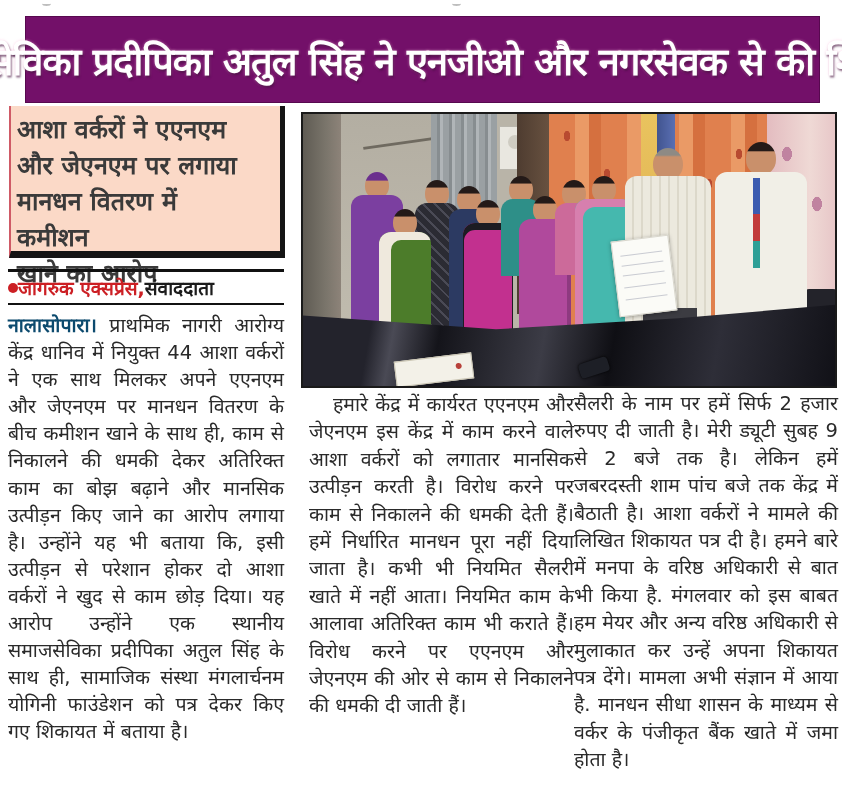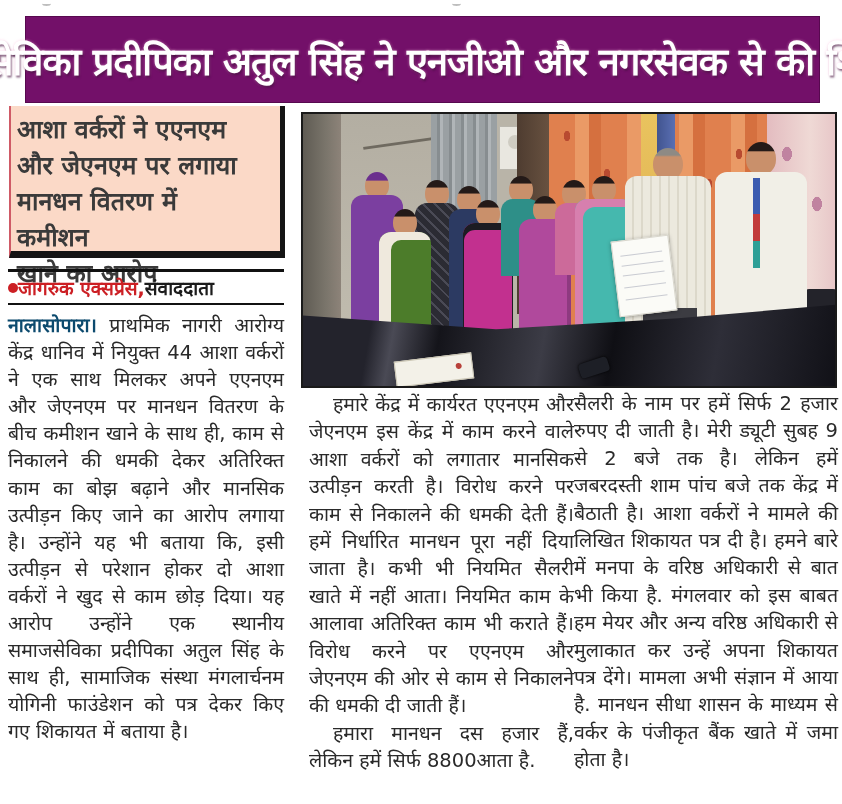--- a/index.html
+++ b/index.html
@@ -195,20 +195,19 @@
         <i style="top:58px"></i>
     </div>
 
     <div class="ly-table"></div>
     <div class="ly-cert"></div>
     <div class="ly-phone"></div>
   </figure>
 
   <article class="col col-mid">
     <p class="indent">हमारे केंद्र में कार्यरत एएनएम और जेएनएम इस केंद्र में काम करने वाले आशा वर्करों को लगातार मानसिक उत्पीड़न करती है। विरोध करने पर काम से निकालने की धमकी देती हैं। हमें निर्धारित मानधन पूरा नहीं दिया जाता है। कभी भी नियमित सैलरी खाते में नहीं आता। नियमित काम के आलावा अतिरिक्त काम भी कराते हैं। विरोध करने पर एएनएम और जेएनएम की ओर से काम से निकालने की धमकी दी जाती हैं।</p>
-    <p class="indent">हमारा मानधन दस हजार हैं, लेकिन हमें सिर्फ 8800आता है.</p>
   </article>
 
   <article class="col col-right">
     <p>सैलरी के नाम पर हमें सिर्फ 2 हजार रुपए दी जाती है। मेरी ड्यूटी सुबह 9 से 2 बजे तक है। लेकिन हमें जबरदस्ती शाम पांच बजे तक केंद्र में बैठाती है। आशा वर्करों ने मामले की लिखित शिकायत पत्र दी है। हमने बारे में मनपा के वरिष्ठ अधिकारी से बात भी किया है. मंगलवार को इस बाबत हम मेयर और अन्य वरिष्ठ अधिकारी से मुलाकात कर उन्हें अपना शिकायत पत्र देंगे। मामला अभी संज्ञान में आया है. मानधन सीधा शासन के माध्यम से वर्कर के पंजीकृत बैंक खाते में जमा होता है।</p>
   </article>
 
 </div>
 
 </body></html>

